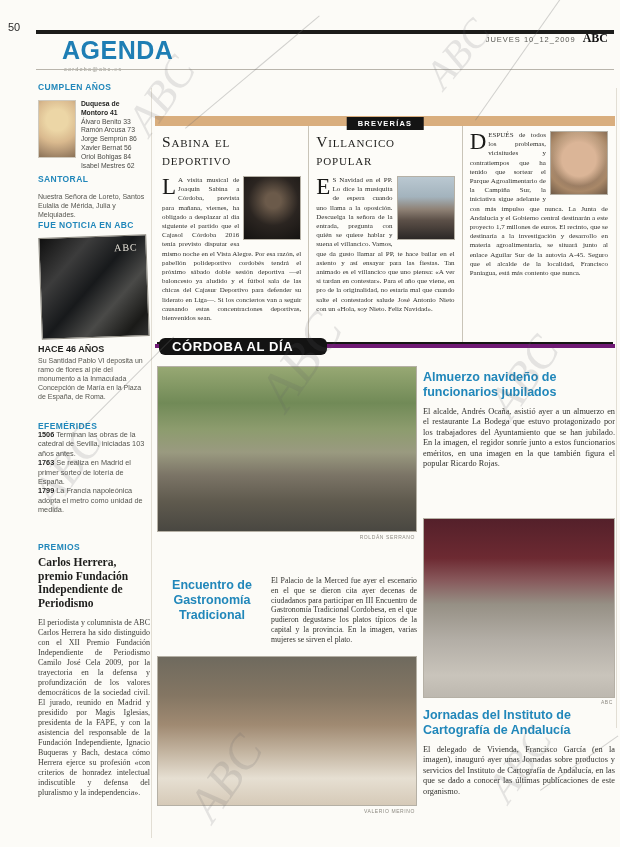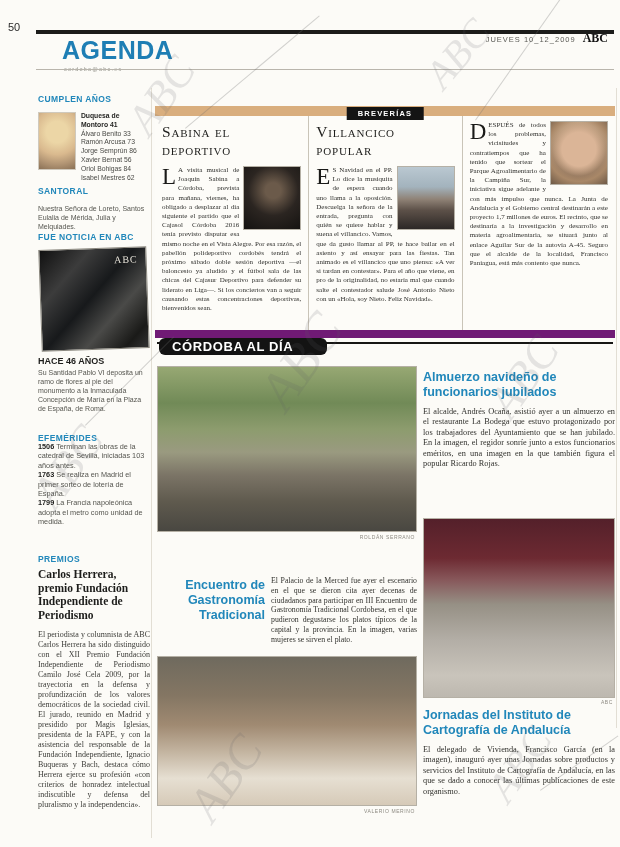--- a/index.html
+++ b/index.html
@@ -12,42 +12,42 @@
   .page-num{position:absolute;top:21px;left:8px;font-size:11px;color:#2b2b2b;}
   .top-rule{position:absolute;top:30px;left:36px;right:6px;height:4px;background:#1c1c1a;}
   .agenda-title{position:absolute;top:36px;left:62px;font-size:25px;font-weight:bold;color:#1e7eb4;letter-spacing:.5px;}
   .agenda-sub{position:absolute;top:66px;left:64px;font-size:5.5px;color:#9a9a92;letter-spacing:1.2px;}
   .date-line{position:absolute;top:31px;right:12px;font-size:7.5px;color:#5a5a55;letter-spacing:1px;display:flex;gap:7px;align-items:baseline;}
   .abc-logo{font-family:"Liberation Serif",serif;font-weight:bold;font-size:12px;color:#111;letter-spacing:0;}
   .header-rule{position:absolute;top:69px;left:36px;right:6px;height:1px;background:#b9b5ac;}
   .col-rule{position:absolute;width:1px;background:#e2ded4;}
 
   
-  .sidebar{position:absolute;left:38px;top:92px;width:103px;}
+  .sidebar{position:absolute;left:38px;top:80px;width:103px;}
   .side-head{color:#2187ba;font-size:8.5px;font-weight:bold;letter-spacing:.4px;margin:0;}
   .abs{position:absolute;}
   .bday-row{display:flex;gap:5px;}
   .bday-photo{width:46px;height:56px;border:1px solid #cfc9bd;
     background:radial-gradient(circle at 50% 34%,#ecd6a6 0 26%,#d9b98e 55%,#b29574 78%,#8a7156 100%);}
   .bday-names{font-size:6.8px;line-height:8.8px;color:#4a4a46;}
   .bday-bold{font-weight:bold;color:#1f1f1d;}
   .side-text{font-size:7px;line-height:9px;color:#55554f;}
   .noticia-photo{width:106px;height:100px;transform:rotate(-2deg);border:1px solid #8a877e;position:relative;
     background:linear-gradient(133deg,#101010 0%,#3c3c3c 26%,#17191b 48%,#4a4a48 68%,#1a1a18 88%,#333 100%);}
   .noticia-photo span{position:absolute;top:6px;right:8px;font-family:"Liberation Serif",serif;font-size:10px;color:#e8e4da;letter-spacing:1px;}
   .hace-head{font-size:9px;font-weight:bold;color:#1d1d1b;margin:0;}
   .efem-item{margin:0;font-size:7.3px;line-height:9.4px;color:#55554f;}
   .efem-year{font-weight:bold;color:#1d1d1b;}
   .premios-title{font-family:"Liberation Serif",serif;font-size:11.5px;line-height:13.5px;font-weight:bold;color:#1d1d1b;margin:0;}
   .premios-body{font-family:"Liberation Serif",serif;font-size:8px;line-height:10px;color:#3c3c38;text-align:justify;margin:0;}
 
   
   .main{position:absolute;left:155px;top:100px;width:462px;height:747px;}
-  .breverias{position:absolute;top:6px;left:0;right:2px;height:232px;box-sizing:border-box;
-    border-top:10px solid #d9ae7e;border-bottom:8px solid #701a75;background:#fdfcf8;display:flex;}
+  .breverias{position:absolute;top:16px;left:0;right:2px;height:232px;box-sizing:border-box;
+    border-top:10px solid #d9ae7e;border-bottom:4px solid #701a75;background:#fdfcf8;display:flex;}
   .brev-label{position:absolute;top:-9px;left:50%;transform:translateX(-50%);
     background:#141414;color:#fff;font-size:7.5px;font-weight:bold;letter-spacing:1.2px;padding:2px 11px;}
   .brev-col{width:33.33%;box-sizing:border-box;padding:5px 7px 0;overflow:hidden;}
   .brev-col + .brev-col{border-left:1px solid #c9c4b8;}
   .brev-h{font-family:Liberation Serif, serif;font-variant:small-caps;font-size:15.5px;letter-spacing:.8px;
     color:#1e1e1c;font-weight:normal;margin:2px 0 7px;}
   .brev-photo{float:right;width:56px;height:62px;margin:0 0 3px 4px;border:1px solid #b5b0a5;}
   .photo-sabina{background:radial-gradient(circle at 52% 38%,#6b5a4a 0 16%,#2b2521 52%,#141210 100%);}
   .photo-nieto{background:linear-gradient(180deg,#bac8d1 0%,#a3b3bd 32%,#8f8276 52%,#5c5048 70%,#2c2826 100%);}
   .photo-paniagua{background:radial-gradient(circle at 50% 44%,#dbb597 0 38%,#b6917047 60%,#a98868 72%,#6e5946 100%),linear-gradient(#c5a788,#8a6f58);}
@@ -64,21 +64,21 @@
   .photo-food{position:absolute;top:556px;left:2px;width:260px;height:150px;
     background:linear-gradient(180deg,#6f6a5e 0%,#847663 26%,#a08a72 46%,#c3b4a0 64%,#e6dfd2 82%,#d6cab8 100%);}
   .photo-auditorium{position:absolute;top:418px;left:268px;width:192px;height:180px;
     background:linear-gradient(180deg,#54202a 0%,#6d2a32 22%,#87575a 34%,#969085 48%,#b3aea6 68%,#c9c4bb 88%,#bdb8af 100%);}
   .caption{position:absolute;font-size:5px;color:#8d8a82;letter-spacing:.6px;text-align:right;}
   .rc-head{font-size:12.5px;line-height:15px;font-weight:bold;color:#2187ba;margin:0 0 7px;}
   .rc-body{font-family:"Liberation Serif",serif;font-size:8.3px;line-height:10.4px;text-align:justify;color:#32322e;margin:0;}
   .rc1{position:absolute;top:270px;left:268px;width:192px;}
   .rc2{position:absolute;top:608px;left:268px;width:192px;}
   .gastro-head{position:absolute;top:478px;left:4px;width:106px;font-size:12.5px;line-height:15px;
-    font-weight:bold;color:#2187ba;text-align:right;}
+    font-weight:bold;color:#2187ba;text-align:center;}
   .gastro-body{position:absolute;top:476px;left:116px;width:146px;font-family:"Liberation Serif",serif;
     font-size:7.8px;line-height:9.8px;text-align:justify;color:#32322e;}
 
   
   .wm{position:absolute;font-family:"Liberation Serif",serif;font-style:italic;color:rgba(95,95,100,.15);
     transform:rotate(-55deg);pointer-events:none;}
   .scratch{position:absolute;height:1px;background:rgba(110,110,110,.30);transform-origin:0 0;pointer-events:none;}
 </style>
 </head>
 <body>

